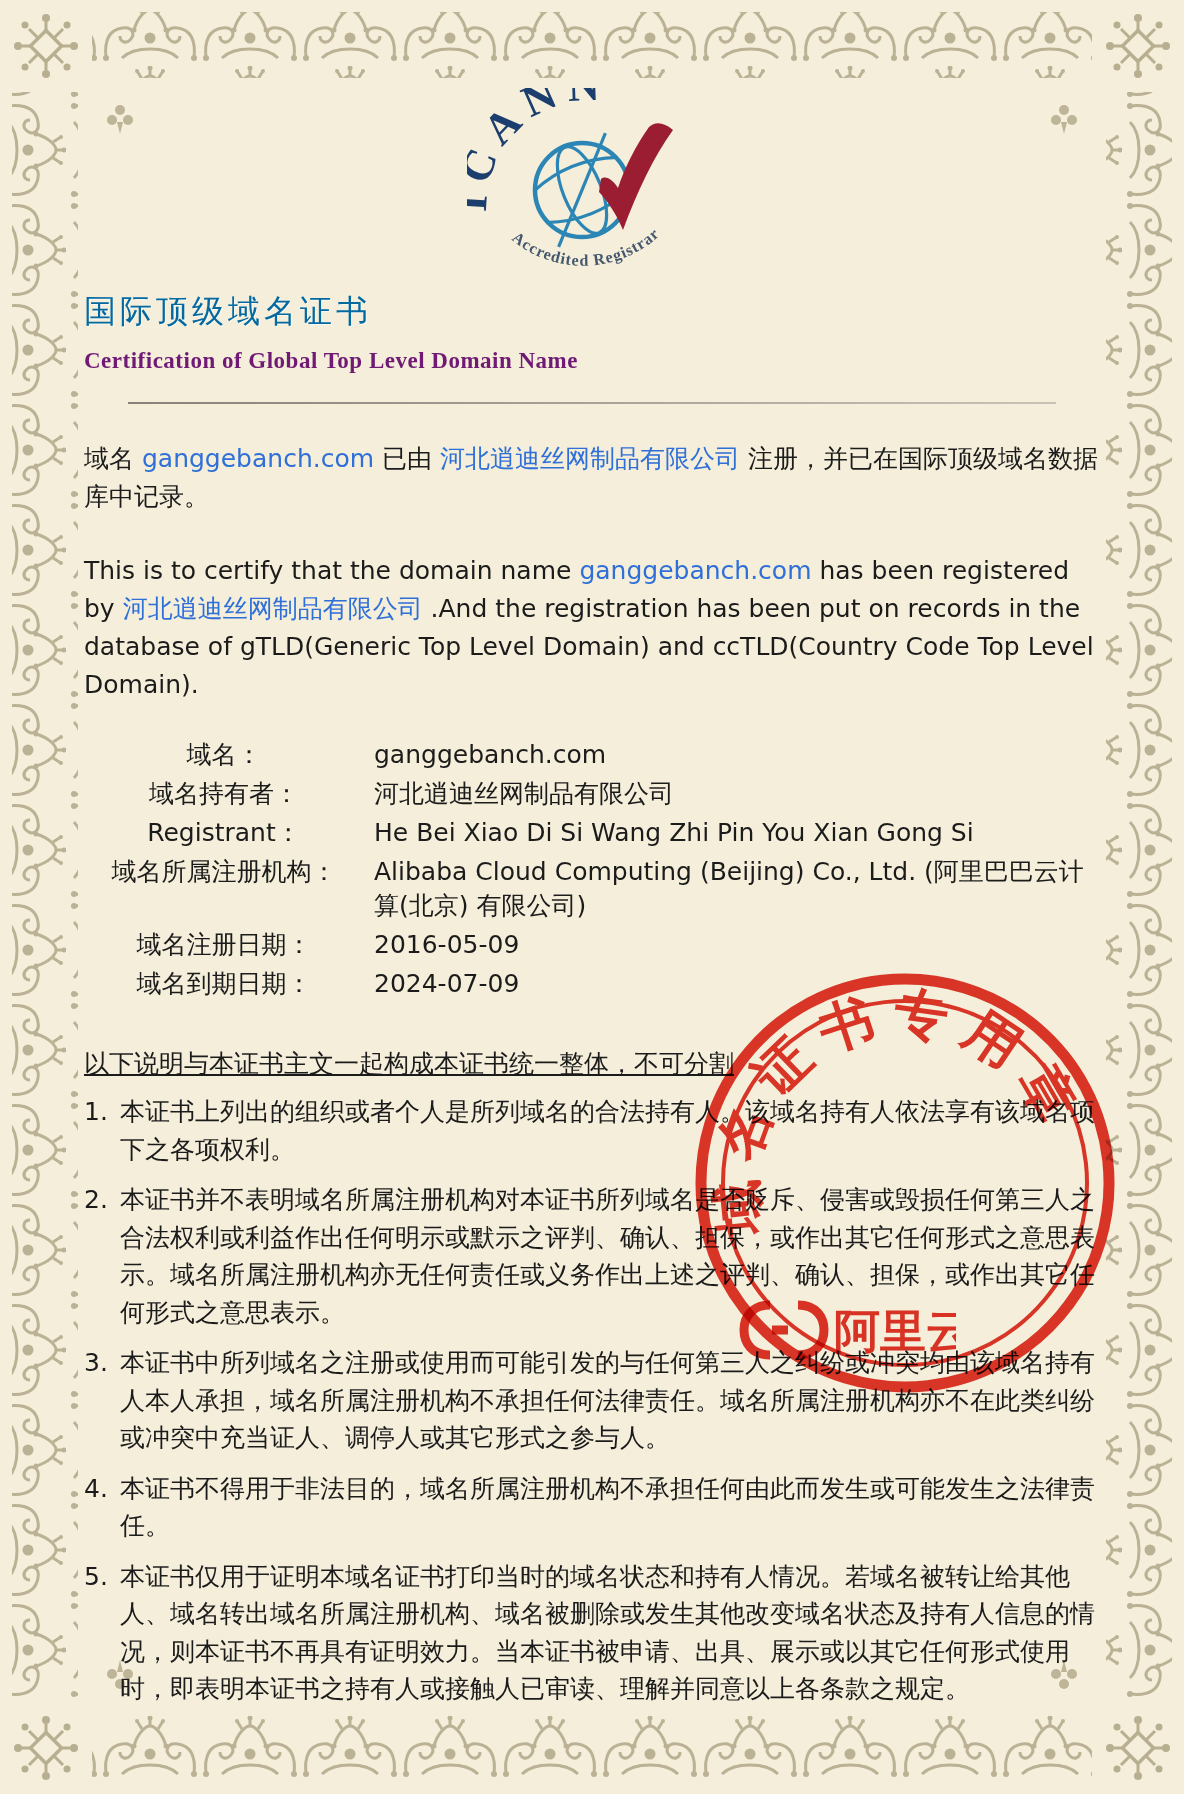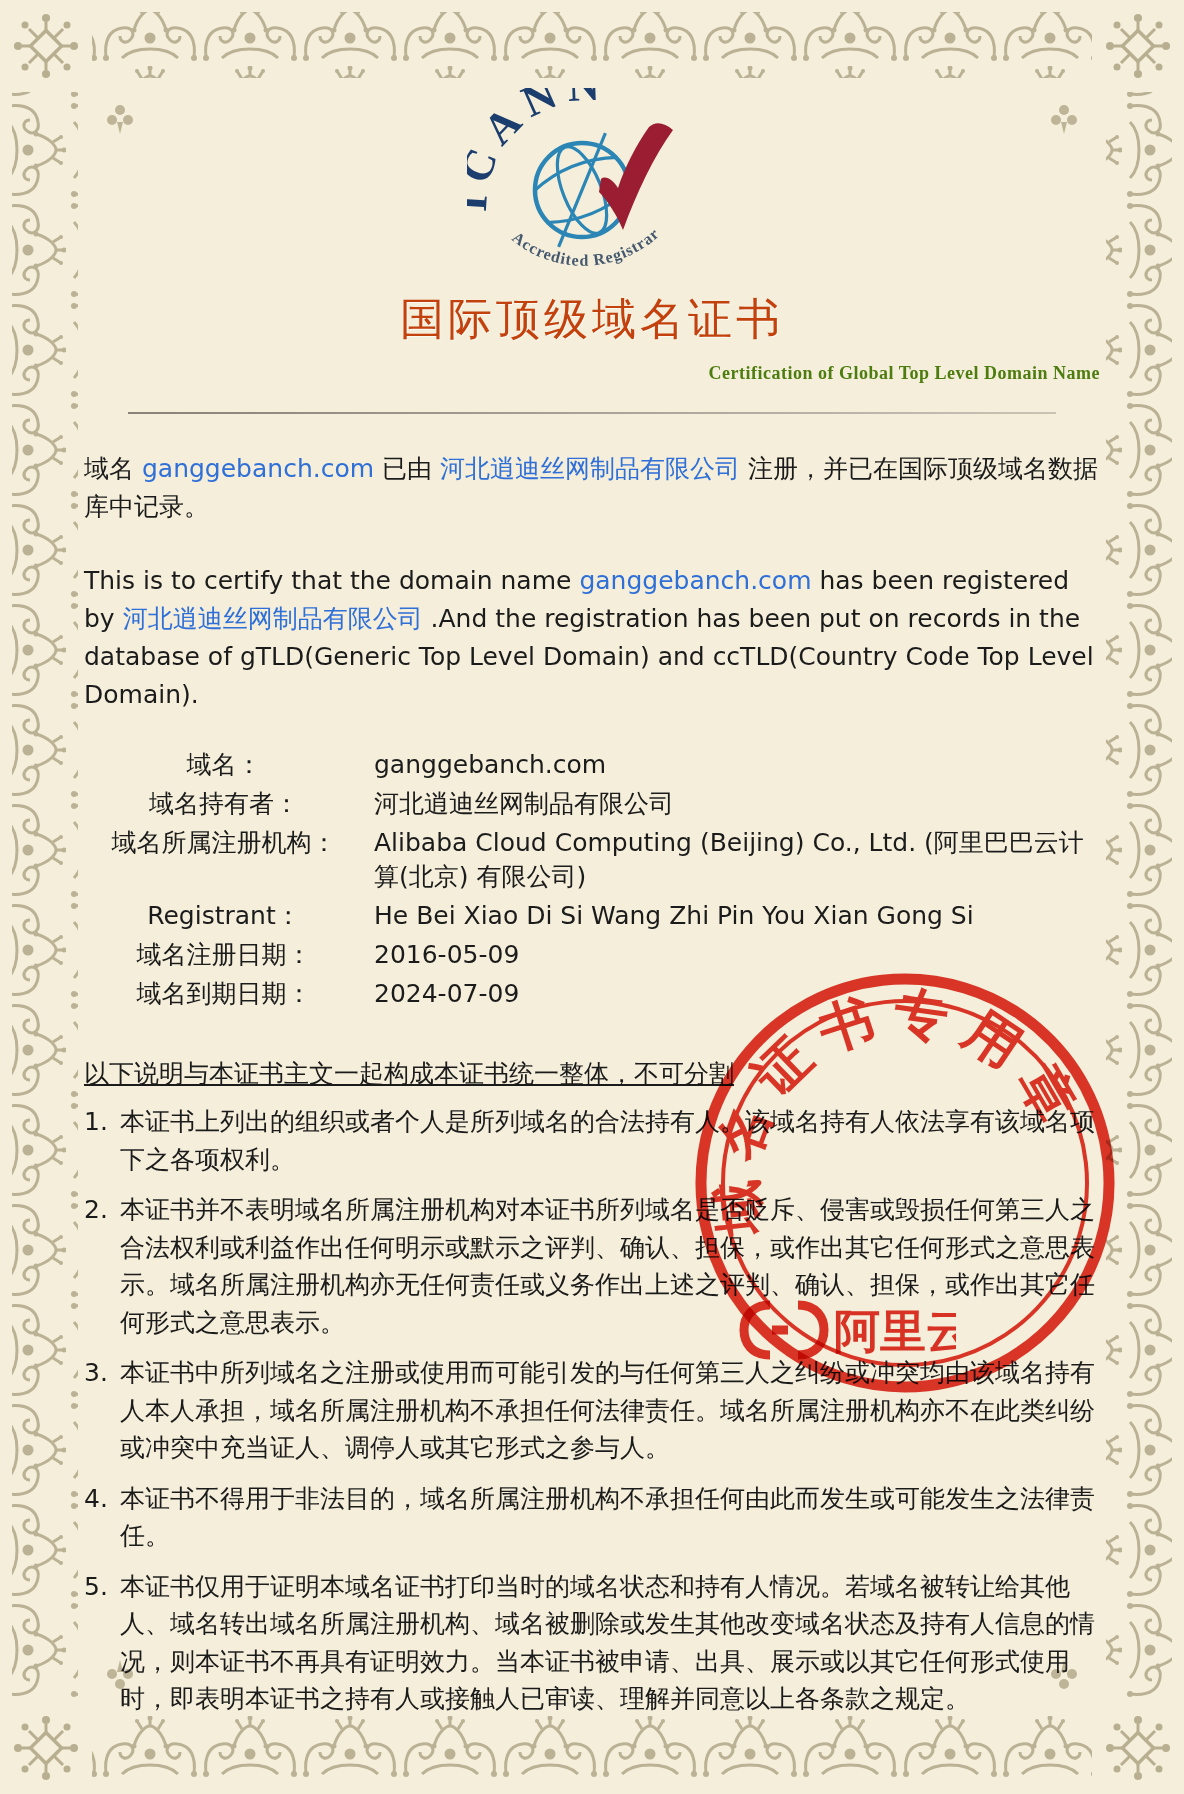--- a/index.html
+++ b/index.html
@@ -6,26 +6,26 @@
   .page{
     position:relative;width:1184px;height:1794px;margin:0 auto;
     background:#f4eeda;overflow:hidden;
     font-family:"DejaVu Sans","Liberation Sans",sans-serif;
     color:#1b1b1b;
   }
   .frame{position:absolute;left:0;top:0;z-index:1;}
   .content{position:absolute;left:84px;right:84px;top:88px;z-index:2;}
   .logo-wrap{text-align:center;}
   .title-zh{
-    margin-top:10px;text-align:center;font-size:44px;color:#c2410c;
+    margin-top:10px;text-align:left;font-size:32px;color:#0369a1;
     letter-spacing:4px;text-shadow:1px 1px 0 rgba(255,255,255,.6);
   }
   .title-en{
-    margin-top:14px;text-align:right;font-family:"Liberation Serif","DejaVu Serif",serif;
-    font-weight:bold;font-size:18px;color:#4d7c0f;letter-spacing:.5px;
+    margin-top:14px;text-align:left;font-family:"Liberation Serif","DejaVu Serif",serif;
+    font-weight:bold;font-size:23px;color:#701a75;letter-spacing:.5px;
   }
   .divider{height:2px;margin:28px 44px 0 44px;
     background:linear-gradient(to right,#87827a,#c8c3b5);}
   .para{font-size:25px;line-height:1.52;margin:36px 0 0 0;}
   .blue{color:#2e6fd8;}
   .details{margin:30px 0 0 0;border-collapse:separate;border-spacing:0 3px;font-size:25px;}
   .details td{vertical-align:top;line-height:1.36;}
   .details .lbl{width:278px;text-align:center;white-space:nowrap;}
   .details .val{padding-left:10px;}
   .terms-intro{margin-top:42px;font-size:25px;text-decoration:underline;}
@@ -149,26 +149,26 @@
       <tbody>
           <tr>
         <td class="lbl">域名：</td>
         <td class="val">ganggebanch.com</td>
       </tr>
       <tr>
         <td class="lbl">域名持有者：</td>
         <td class="val">河北逍迪丝网制品有限公司</td>
       </tr>
       <tr>
+        <td class="lbl">Registrant：</td>
+        <td class="val">He Bei Xiao Di Si Wang Zhi Pin You Xian Gong Si</td>
+      </tr>
+      <tr>
         <td class="lbl">域名所属注册机构：</td>
         <td class="val">Alibaba Cloud Computing (Beijing) Co., Ltd. (阿里巴巴云计算(北京) 有限公司)</td>
-      </tr>
-      <tr>
-        <td class="lbl">Registrant：</td>
-        <td class="val">He Bei Xiao Di Si Wang Zhi Pin You Xian Gong Si</td>
       </tr>
       <tr>
         <td class="lbl">域名注册日期：</td>
         <td class="val">2016-05-09</td>
       </tr>
       <tr>
         <td class="lbl">域名到期日期：</td>
         <td class="val">2024-07-09</td>
       </tr>
     </tbody>

